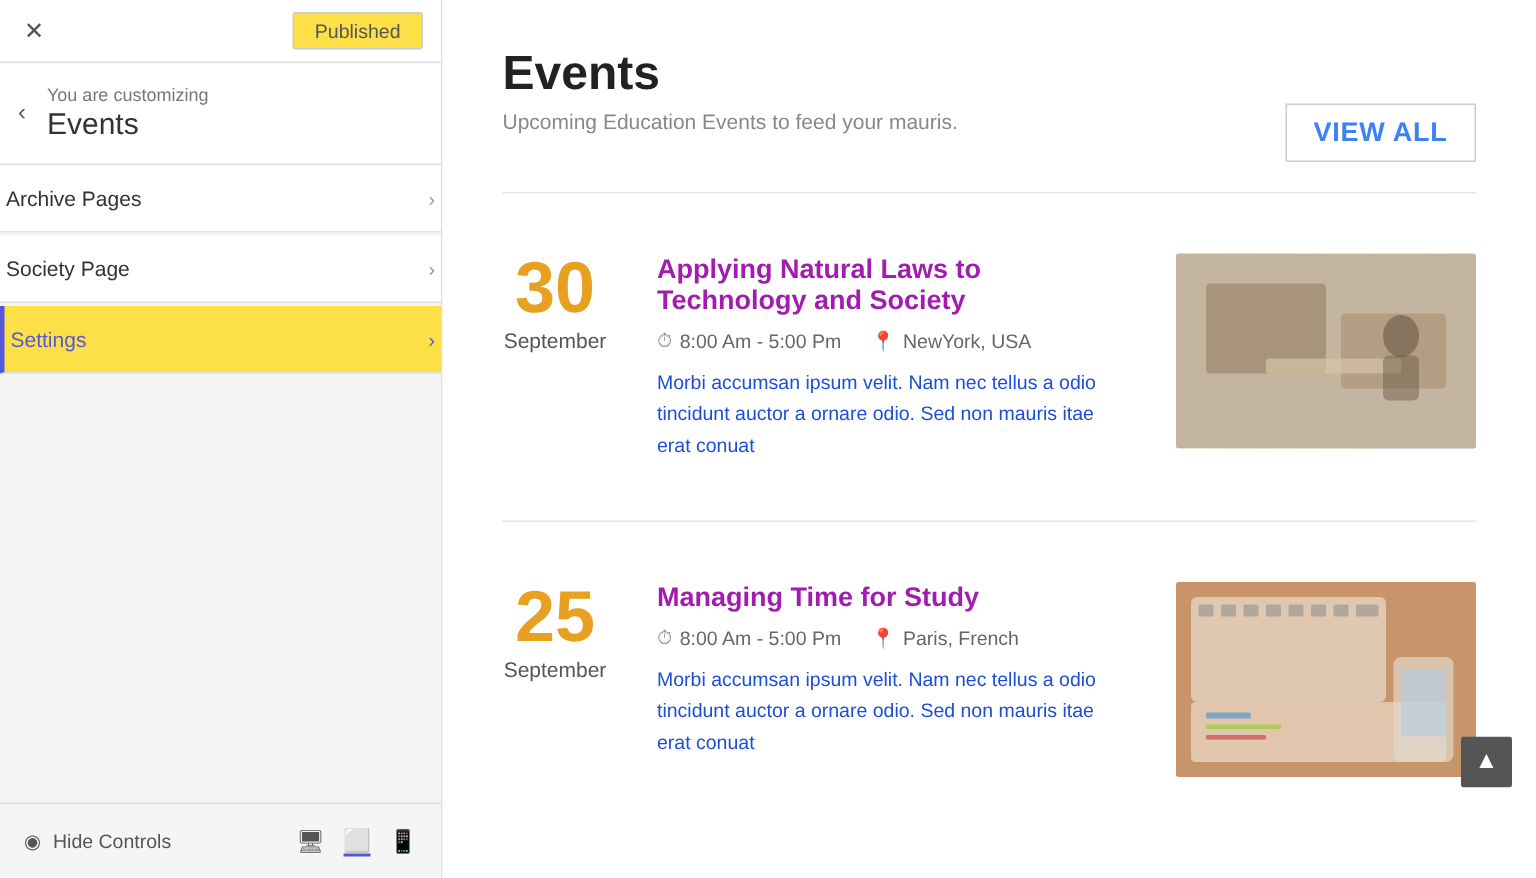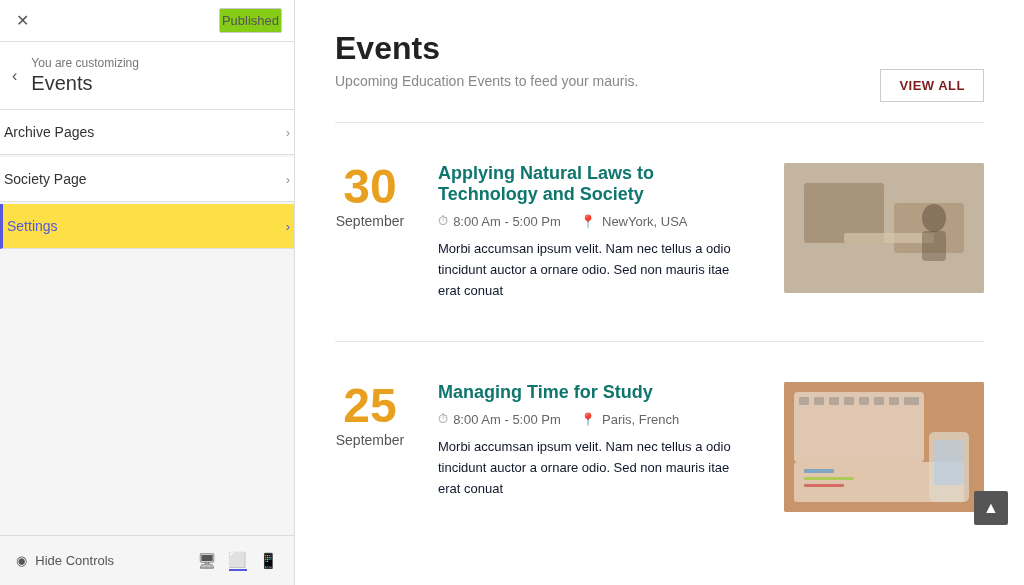--- a/index.html
+++ b/index.html
@@ -30,23 +30,23 @@
       cursor: pointer;
       color: #555;
       font-size: 16px;
       background: none;
       border: none;
       padding: 4px;
     }
 
     .published-btn {
       border: 1px solid #ccc;
-      background: #84cc16;
-      color: #555;
-      padding: 4px 2px;
+      background: #fde047;
+      color: #555;
+      padding: 4px 14px;
       font-size: 13px;
       cursor: pointer;
       border-radius: 2px;
     }
 
     .breadcrumb-area {
       display: flex;
       align-items: center;
       padding: 14px 12px;
       background: #fff;
@@ -169,23 +169,23 @@
       display: flex;
       justify-content: flex-end;
       margin-bottom: 20px;
       margin-top: -40px;
     }
 
     .view-all-btn {
       border: 1px solid #ccc;
       background: #fff;
       padding: 8px 18px;
-      font-size: 13px;
+      font-size: 18px;
       font-weight: 600;
-      color: #7f1d1d;
+      color: #3b82f6;
       cursor: pointer;
       letter-spacing: 0.5px;
     }
 
     .divider {
       border: none;
       border-top: 1px solid #e5e5e5;
       margin: 20px 0;
     }
 
@@ -214,21 +214,21 @@
       margin-top: 2px;
     }
 
     .event-details {
       flex: 1;
     }
 
     .event-title {
       font-size: 18px;
       font-weight: 700;
-      color: #0f766e;
+      color: #a21caf;
       margin-bottom: 8px;
     }
 
     .event-meta {
       display: flex;
       gap: 20px;
       align-items: center;
       margin-bottom: 10px;
       font-size: 13px;
       color: #666;
@@ -240,21 +240,21 @@
       gap: 5px;
     }
 
     .meta-icon {
       font-size: 13px;
       color: #888;
     }
 
     .event-desc {
       font-size: 13px;
-      color: #0f172a;
+      color: #1d4ed8;
       line-height: 1.6;
     }
 
     .event-image {
       width: 200px;
       min-width: 200px;
       height: 130px;
       background: #ddd;
       border-radius: 2px;
       overflow: hidden;

